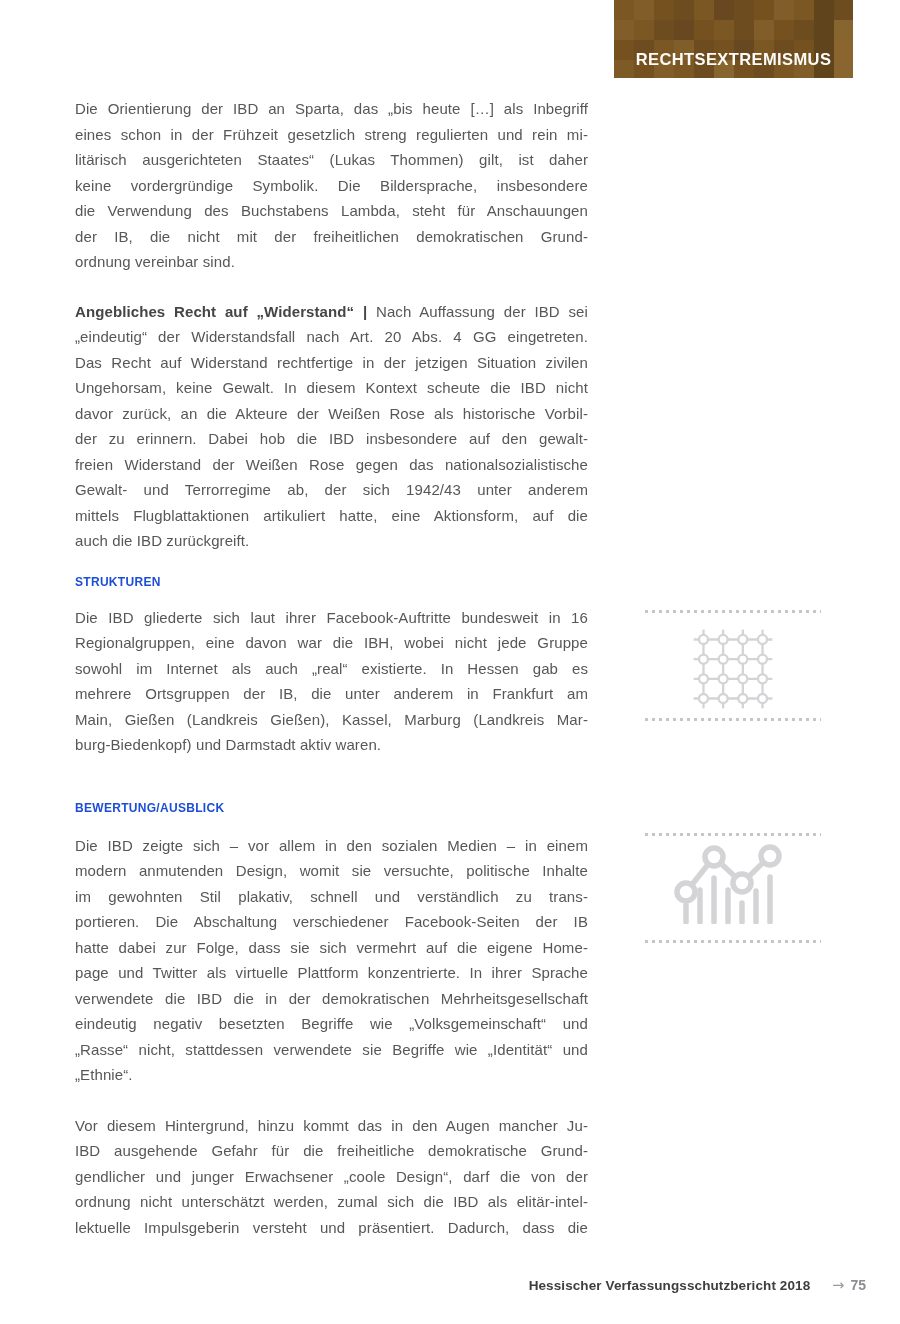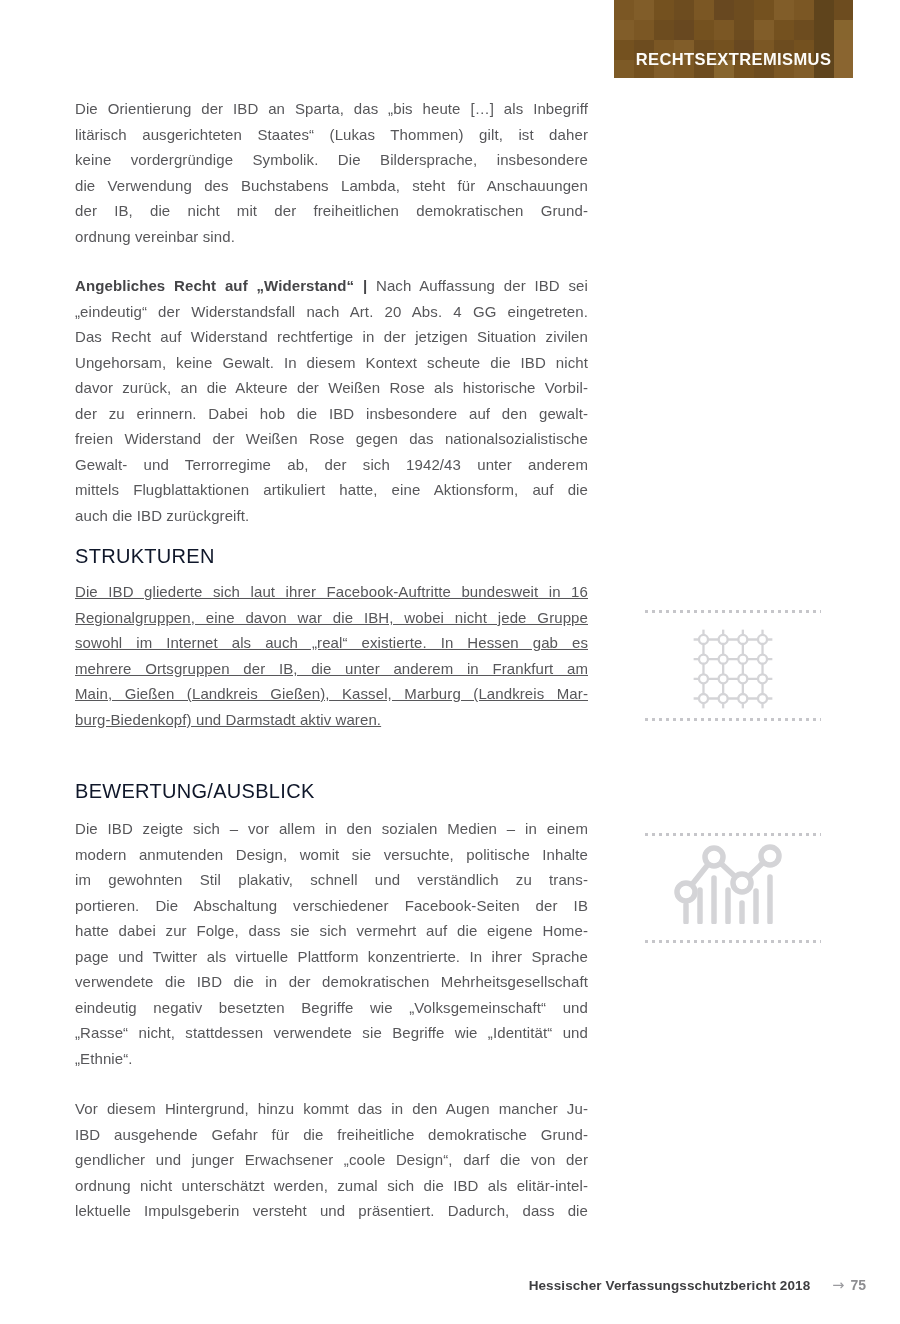--- a/index.html
+++ b/index.html
@@ -57,28 +57,28 @@
     white-space: nowrap;
     overflow: hidden;
   }
   .para .ln.last {
     text-align-last: left;
   }
   .bold-lead { font-weight: 700; color: #454548; }
   #p1 { margin-bottom: 24px; }
   #p2 { margin-bottom: 0; }
   .sec-heading {
-    color: #0f172a;
-    font-size: 20px;
-    font-weight: 400;
+    color: #1d4ed8;
+    font-size: 12px;
+    font-weight: 700;
     line-height: 22px;
     letter-spacing: 0.3px;
   }
   #s1 { margin-top: 17px; margin-bottom: 12px; }
-  #p3 { margin-bottom: 13px; text-decoration: underline; }
+  #p3 { margin-bottom: 4px; }
   #s2 { margin-top: 35px; margin-bottom: 14px; }
   #p4 { margin-bottom: 25px; }
 
   
   .deco-col {
     position: absolute;
     left: 645px; top: 0;
     width: 176px; height: 1000px;
   }
   .dot-row {
@@ -176,20 +176,21 @@
         <div style="background: rgb(129, 93, 41);"></div>
         <div style="background: rgb(95, 68, 28);"></div>
         <div style="background: rgb(138, 101, 48);"></div>
       </div>
     <div class="badge-label">RECHTSEXTREMISMUS</div>
   </div>
 
   <div class="content">
     <div class="para" id="p1">
         <div class="ln">Die Orientierung der IBD an Sparta, das „bis heute […] als Inbegriff</div>
+        <div class="ln">eines schon in der Frühzeit gesetzlich streng regulierten und rein mi-</div>
         <div class="ln">litärisch ausgerichteten Staates“ (Lukas Thommen) gilt, ist daher</div>
         <div class="ln">keine vordergründige Symbolik. Die Bildersprache, insbesondere</div>
         <div class="ln">die Verwendung des Buchstabens Lambda, steht für Anschauungen</div>
         <div class="ln">der IB, die nicht mit der freiheitlichen demokratischen Grund-</div>
         <div class="ln last">ordnung vereinbar sind.</div>
       </div>
 
     <div class="para" id="p2">
       <div class="ln"><span class="bold-lead">Angebliches Recht auf „Widerstand“ |</span><span> Nach Auffassung der IBD sei</span></div>
       <div>

